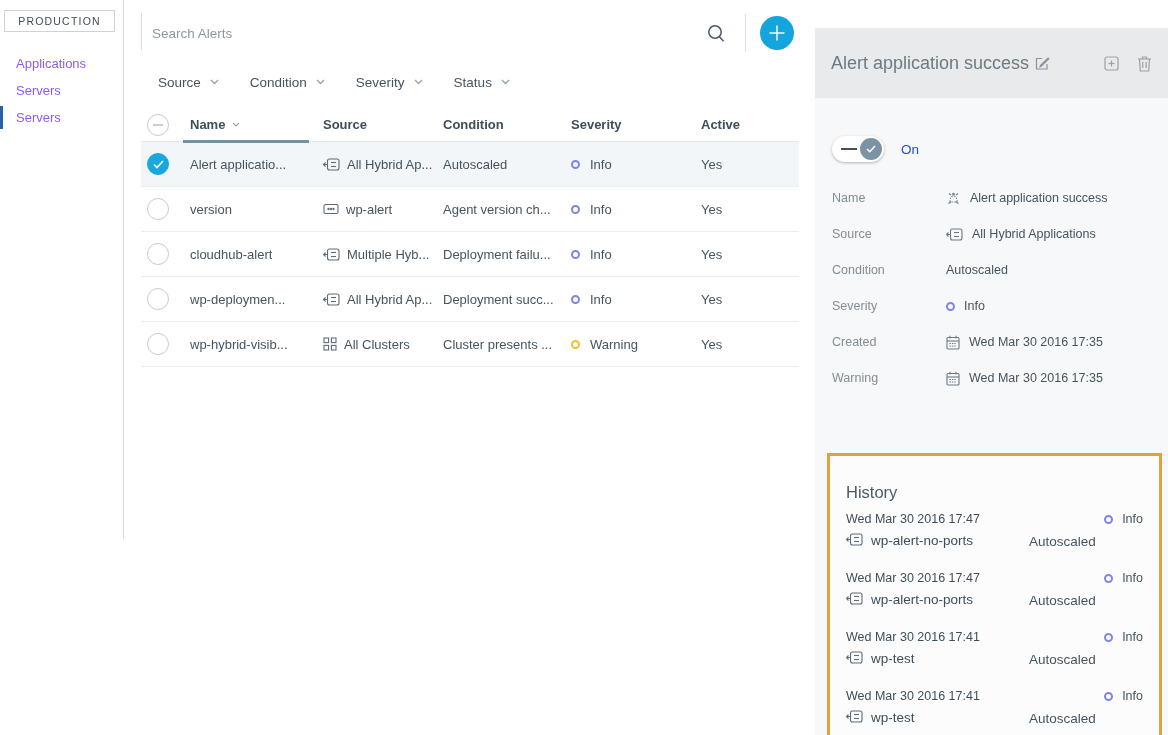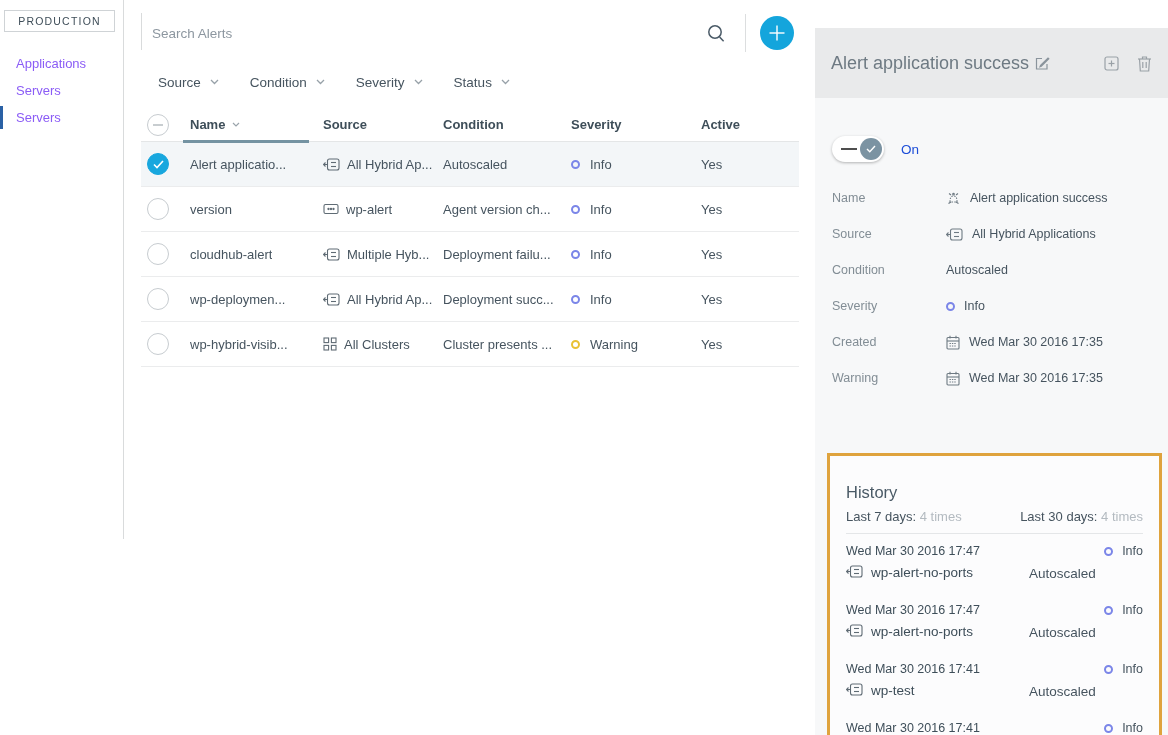--- a/index.html
+++ b/index.html
@@ -479,30 +479,20 @@
               <line x1="3.5" y1="11" x2="10.5" y2="11" stroke-dasharray="1.4 1"></line>
           </svg>
         </span>
         <span class="v">Wed Mar 30 2016 17:35</span>
       </span>
     </div>
   </div>
 
   <div class="history">
     <div class="hist-title">History</div>
-    <div class="hist-stats">
-      <span>
-        <span>Last 7 days:</span>
-        <span class="times">4 times</span>
-      </span>
-      <span>
-        <span>Last 30 days:</span>
-        <span class="times">4 times</span>
-      </span>
-    </div>
 
     <div class="h-entry">
       <div class="h-line1">
         <span>Wed Mar 30 2016 17:47</span>
         <span class="h-sev">
             <span class="sev-ring"></span>
             <span>Info</span>
           </span>
       </div>
       <div class="h-line2">

